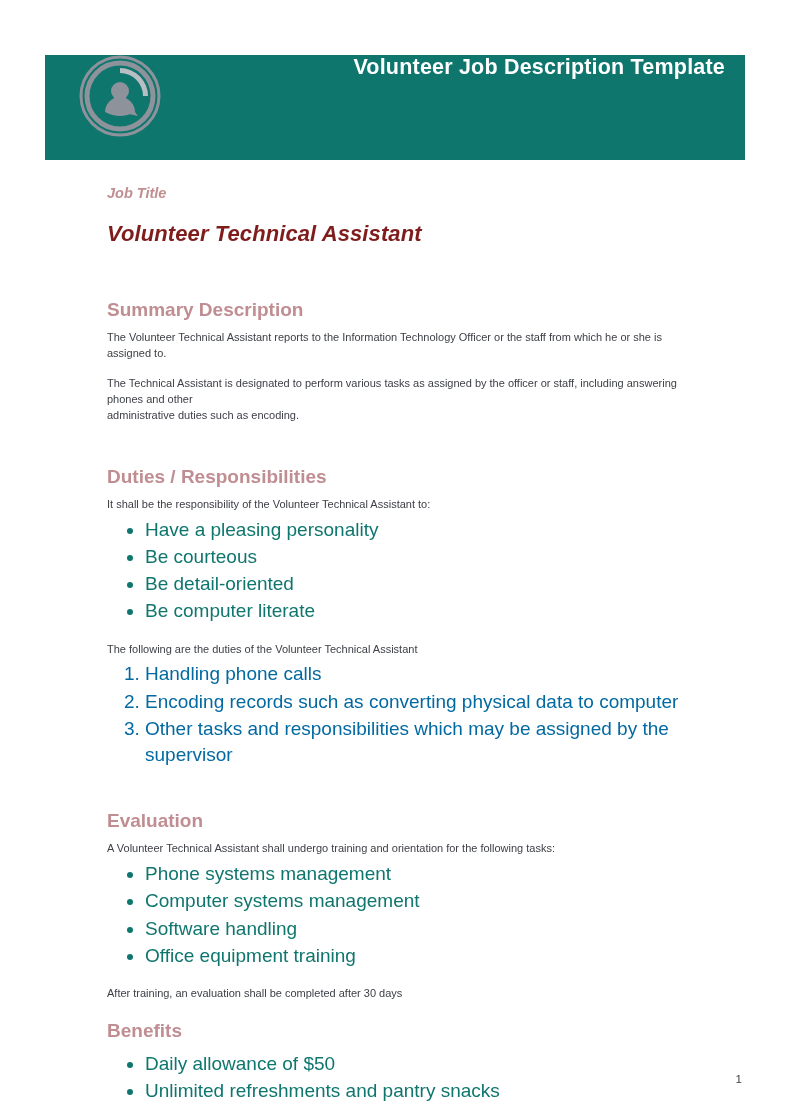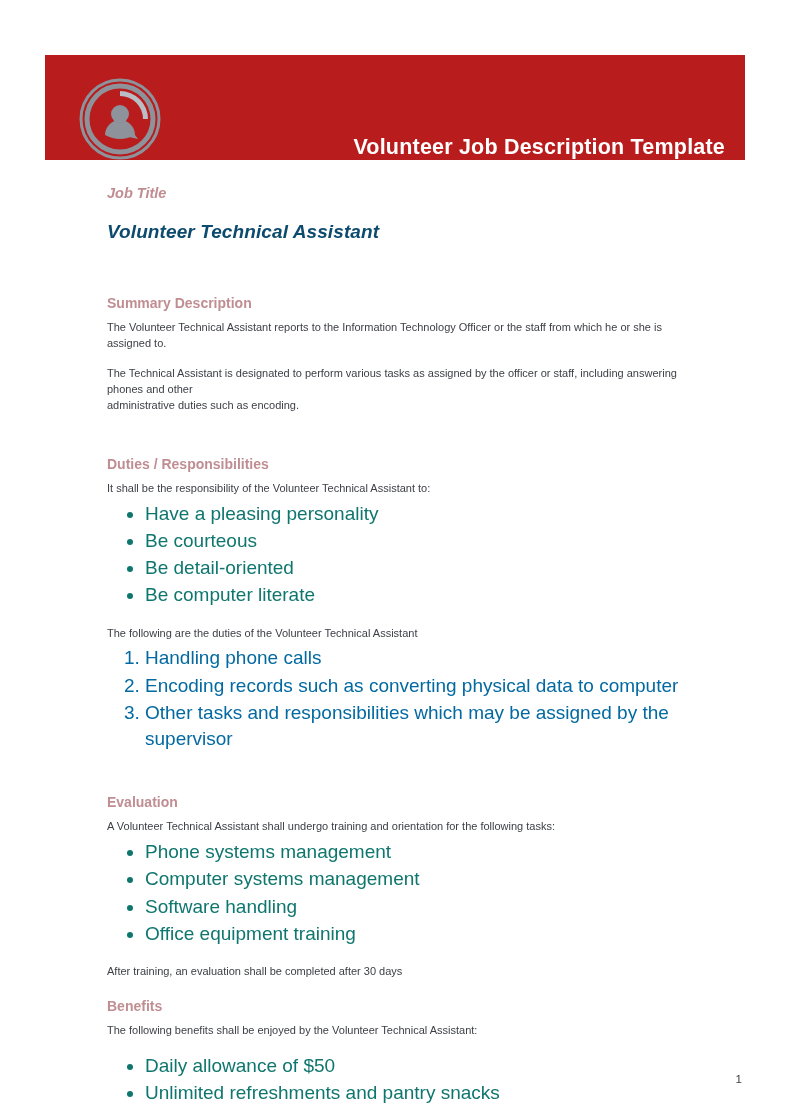--- a/index.html
+++ b/index.html
@@ -22,23 +22,23 @@
     background: #ffffff;
   }
 
   
   .header-band {
     position: absolute;
     left: 45px;
     top: 55px;
     width: 700px;
     height: 105px;
-    background: #b91c1c;
+    background: #0f766e;
     display: flex;
-    align-items: flex-end;
+    align-items: flex-start;
   }
 
   .logo-wrap {
     width: 150px;
     display: flex;
     align-items: center;
     justify-content: center;
     flex: 0 0 auto;
   }
 
@@ -62,34 +62,34 @@
 
   .job-title-label {
     font-size: 14.5px;
     font-style: italic;
     font-weight: bold;
     color: #c08e92;
     margin: 0 0 20px 0;
   }
 
   .job-title-value {
-    font-size: 19px;
+    font-size: 22px;
     font-style: italic;
     font-weight: bold;
-    color: #0c4a6e;
+    color: #7f1d1d;
     margin: 0;
     letter-spacing: 0.1px;
   }
 
   .section {
     margin-top: 38px;
   }
 
   .section-heading {
-    font-size: 14px;
+    font-size: 19px;
     font-weight: bold;
     color: #c08e92;
     margin: 0 0 9px 0;
   }
 
   p.para {
     font-size: 11px;
     line-height: 1.45;
     margin: 0 0 14px 0;
     color: #3d4047;
@@ -196,21 +196,20 @@
         <li>Computer systems management</li>
         <li>Software handling</li>
         <li>Office equipment training</li>
       </ul>
       <div class="gap-med"></div>
       <p class="para">After training, an evaluation shall be completed after 30 days</p>
     </div>
 
     <div class="section sec-benefits">
       <h2 class="section-heading">Benefits</h2>
-      <p class="para">The following benefits shall be enjoyed by the Volunteer Technical Assistant:</p>
       <ul class="bullets">
         <li>Daily allowance of $50</li>
         <li>Unlimited refreshments and pantry snacks</li>
       </ul>
     </div>
 
   </div>
 
   <div class="page-number">1</div>
 

